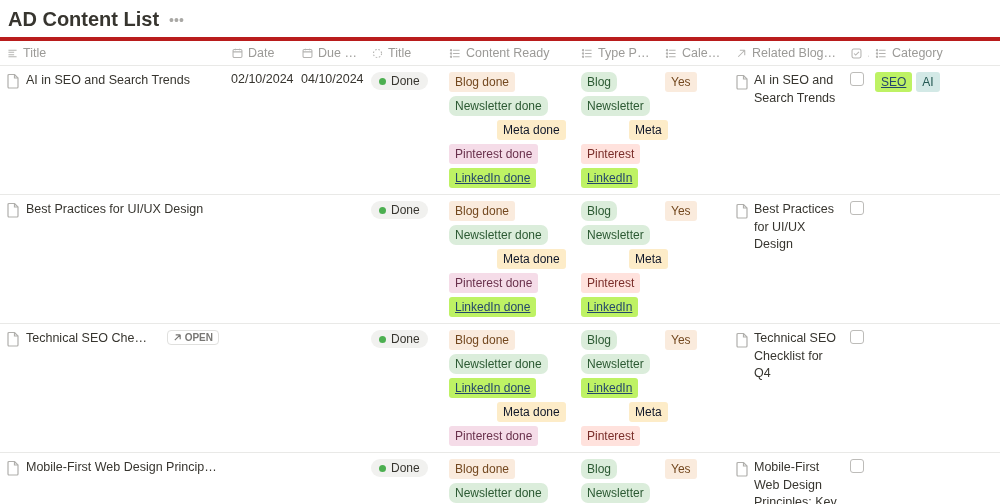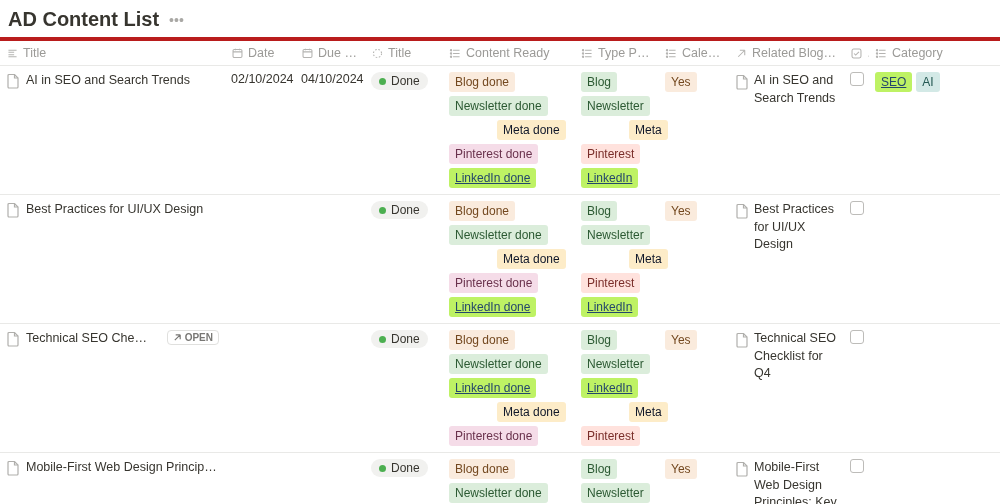--- a/index.html
+++ b/index.html
@@ -75,21 +75,21 @@
     padding:1px 5px; margin-left:8px; gap:3px;
     background:#fff;
   }
   .open-btn svg{width:9px;height:9px;}
   .status { display:inline-flex; align-items:center; gap:5px; background:#f1f1ef; border-radius:10px; padding:2px 8px; font-size:12px;}
   .status .dot{ width:7px;height:7px;border-radius:50%; }
   .dot.green{ background:#4caf50;}
   .tags { display:flex; flex-wrap:wrap; gap:4px; }
   .tag { display:inline-block; border-radius:3px; padding:1px 6px; font-size:12px; line-height:1.5;}
   .tag.orange { background:#faebdd; color:#73481f;}
-  .tag.green  { background:#dbeddb; color:#2b5932;}
+  .tag.green  { background:#dbeddb; color:#2b5932;border-radius:7px;}
   .tag.yellow { background:#fdecc8; color:#0f172a;margin-left:48px;}
   .tag.pink   { background:#f5dce8; color:#69314c;}
   .tag.blue   { background:#bef264; color:#24476b;text-decoration:underline;}
   .tag.red    { background:#ffe2dd; color:#7a2e2a;}
   .tag.teal   { background:#d3e9e6; color:#245953;}
   .checkbox {
     width:14px;height:14px;border:1.2px solid #bdbcb9;border-radius:3px;display:inline-block;
   }
   .related { display:flex; gap:5px; line-height:1.4;}
   .related .page-icon{margin-top:2px;}

